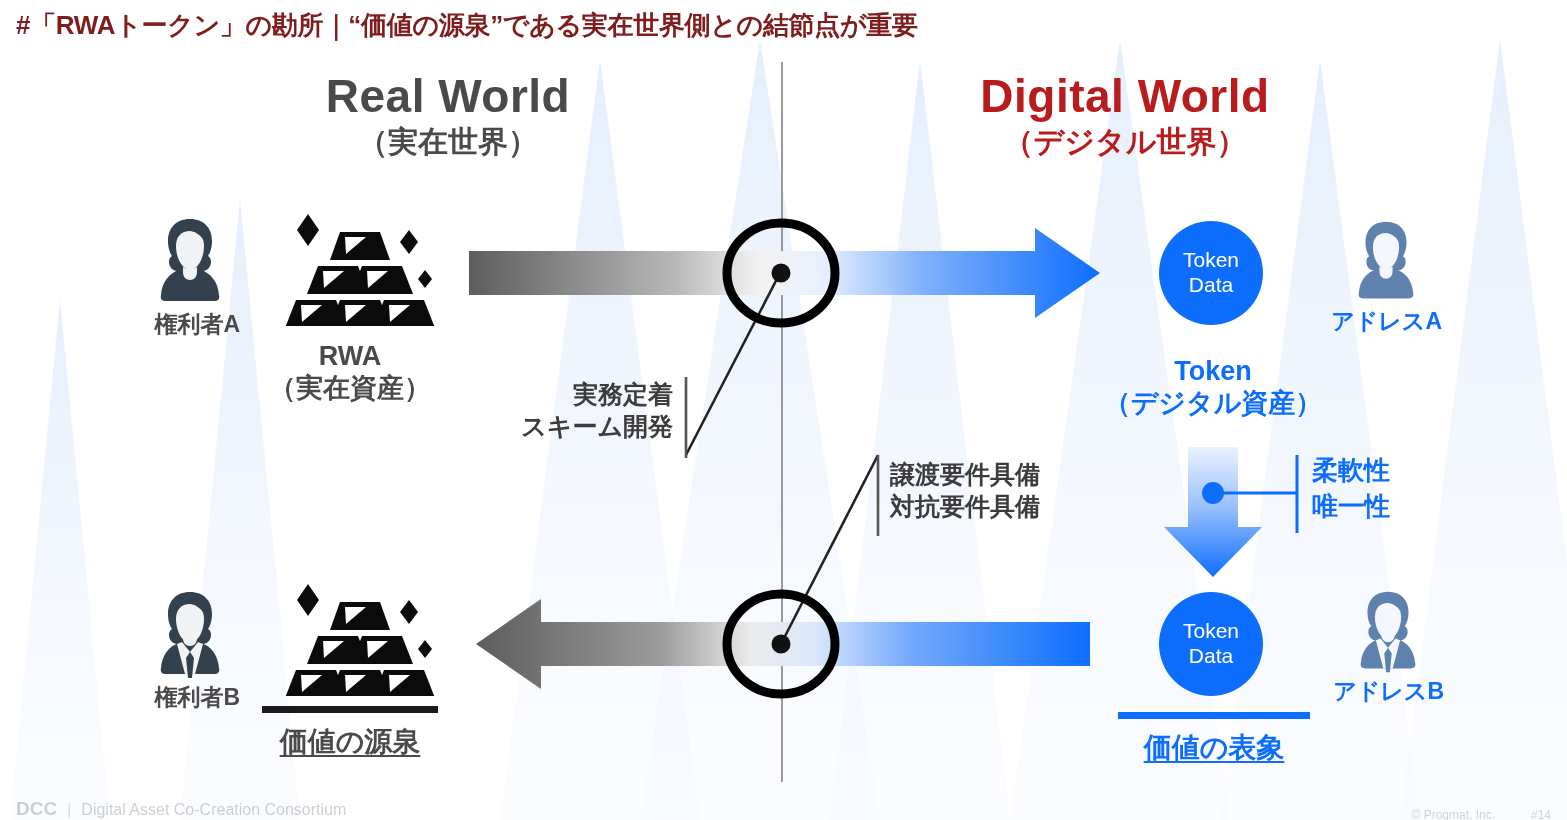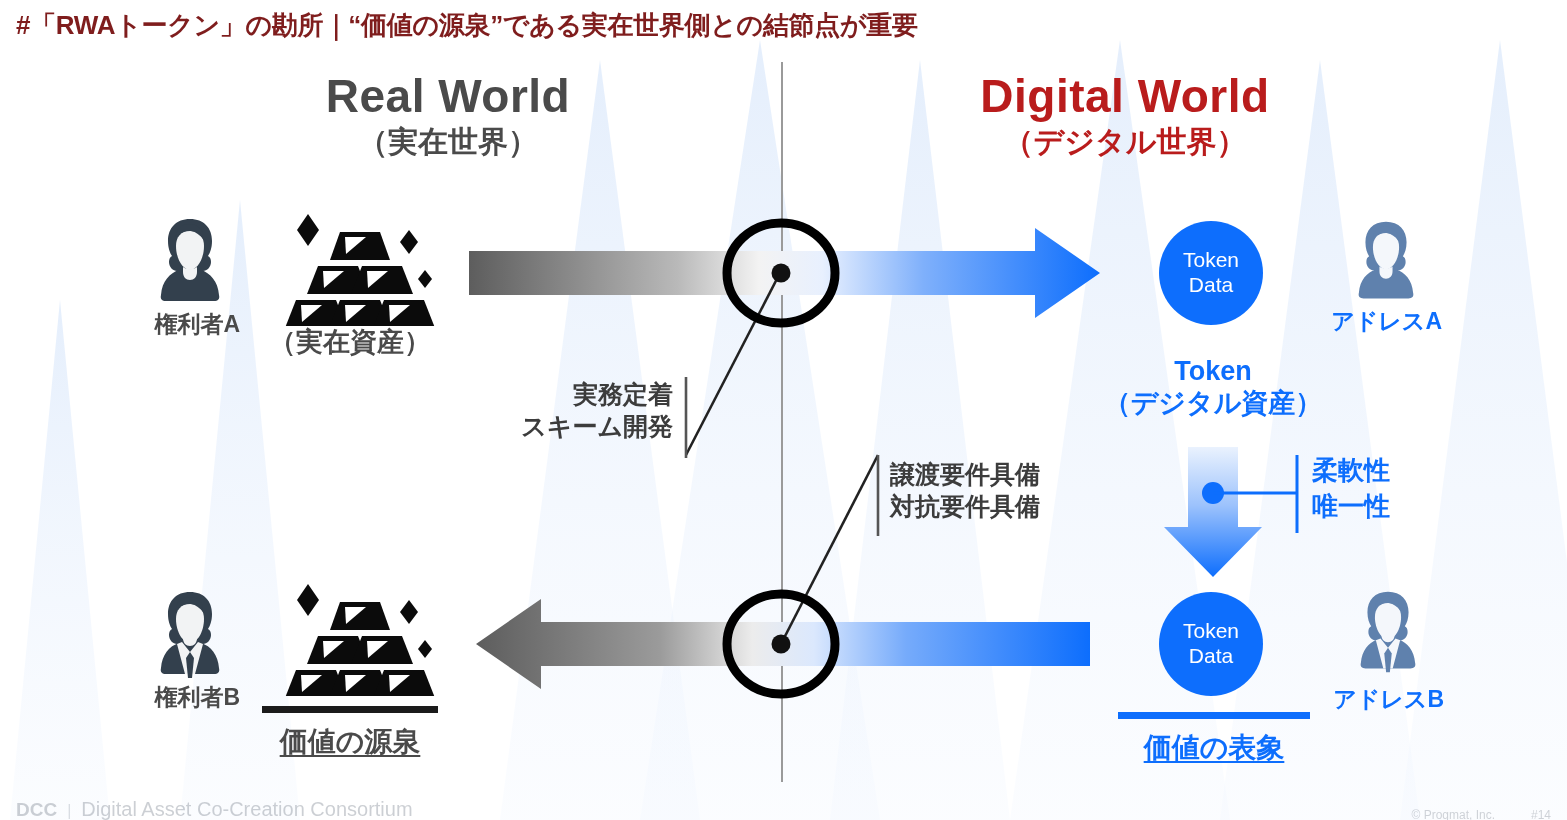--- a/index.html
+++ b/index.html
@@ -195,20 +195,21 @@
       </g>
       <g fill="#ffffff">
         <polygon points="83,29 104,29 84,46"></polygon>
         <polygon points="61,63 82,63 62,80"></polygon>
         <polygon points="105,63 126,63 106,80"></polygon>
         <polygon points="39,97 60,97 40,114"></polygon>
         <polygon points="83,97 104,97 84,114"></polygon>
         <polygon points="127,97 148,97 128,114"></polygon>
       </g>
     </svg>
+    <div class="big-cap cap-dark" style="margin-top:14px;">RWA</div>
     <div class="big-cap cap-dark">（実在資産）</div>
   </div>
 
   <div class="abs" style="left:448px;top:378px;width:225px;">
     <div class="annot">実務定着</div>
     <div class="annot">スキーム開発</div>
   </div>
 
   <div class="abs" style="left:890px;top:458px;width:240px;">
     <div class="annot annot-left">譲渡要件具備</div>
@@ -295,32 +296,32 @@
   <div class="abs" style="left:1332px;top:588px;width:112px;">
     <svg class="person" width="74" height="86" viewBox="0 0 78 92" style="margin:0 auto;display:block;">
       <path fill="#5f81ad" d="M39 4c-14 0-22 9-22 22 0 7 2 12 4 15-2 1-3 3-3 6 0 5 4 9 8 9 3 9 8 14 13 14s10-5 13-14c4 0 8-4 8-9 0-3-1-5-3-6 2-3 4-8 4-15C61 13 53 4 39 4z"></path>
       <path fill="#f4f7fb" d="M39 16c-9 0-14 6-14 15 0 13 7 24 14 24s14-11 14-24c0-9-5-15-14-15z"></path>
       <path fill="#5f81ad" d="M25 24c3-6 9-9 15-8 5 1 9 4 12 8 1-9-5-15-14-15-8 0-14 6-13 15z"></path>
       <path fill="#5f81ad" d="M28 55c-10 3-17 12-18 25-1 4 1 6 5 6h48c4 0 6-2 5-6-1-13-8-22-18-25l-11 9z"></path>
       <path fill="#f4f7fb" d="M31 54l8 10 8-10 5 2-8 30h-10l-8-30z"></path>
       <path fill="#f4f7fb" d="M32 50c0 5 3 8 7 8s7-3 7-8v-4c-4 3-10 3-14 0z"></path>
       <path fill="#5f81ad" d="M39 64l4 6-2 20h-4l-2-20z"></path>
     </svg>
-    <div class="cap cap-blue" style="margin-top:12px;">アドレスB</div>
+    <div class="cap cap-blue" style="margin-top:4px;">アドレスB</div>
   </div>
 
   <div class="abs" style="left:1118px;top:712px;width:192px;">
     <div class="rule rule-blue"></div>
     <div class="big-cap cap-blue uline" style="margin-top:12px;font-size:28px;">価値の表象</div>
   </div>
 
   <div class="abs" style="left:16px;top:798px;display:flex;align-items:baseline;gap:10px;opacity:.3;">
     <span style="font-size:19px;font-weight:bold;color:#5a6472;">DCC</span>
     <span style="color:#8a93a0;">|</span>
-    <span style="font-size:20px;color:#5a6472;">Digital Asset Co-Creation Consortium</span>
+    <span style="font-size:16px;color:#5a6472;">Digital Asset Co-Creation Consortium</span>
   </div>
   <div class="abs" style="right:72px;top:805px;opacity:.28;">
     <span style="font-size:12px;color:#5a6472;">© Progmat, Inc.</span>
   </div>
   <div class="abs" style="right:16px;top:805px;opacity:.28;">
     <span style="font-size:12px;color:#5a6472;">#14</span>
   </div>
 
 </div>
 

